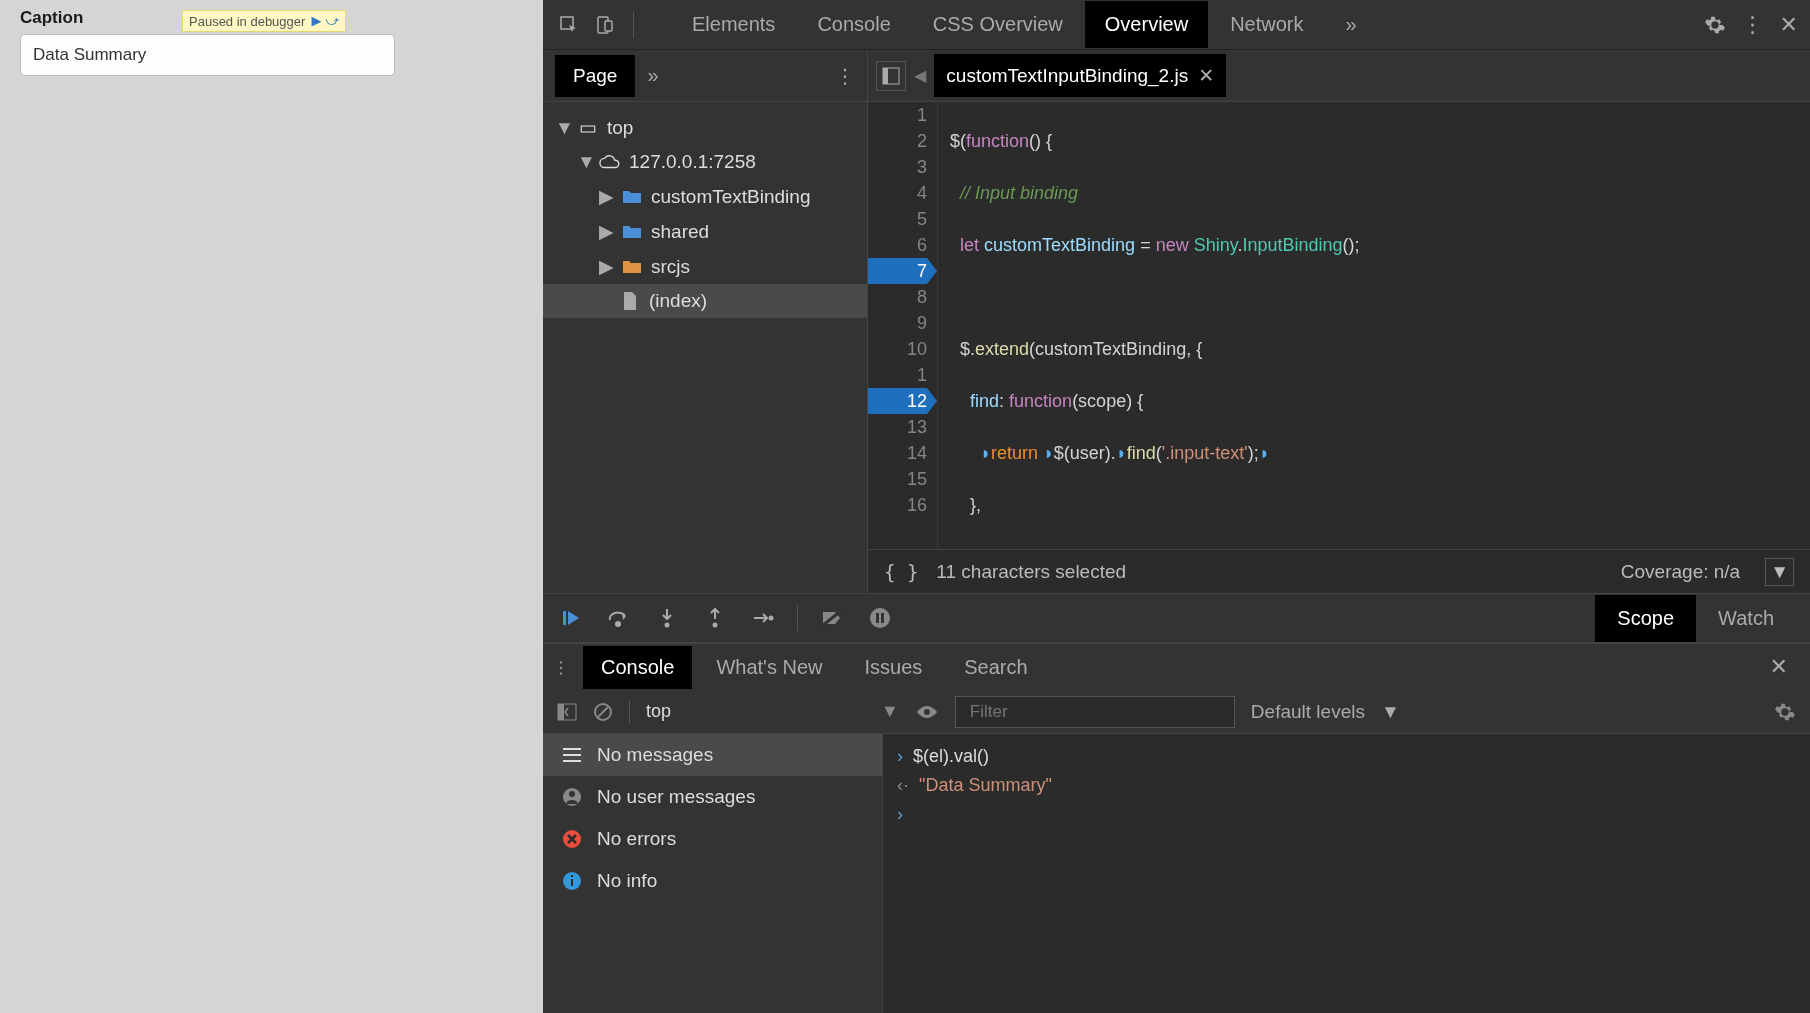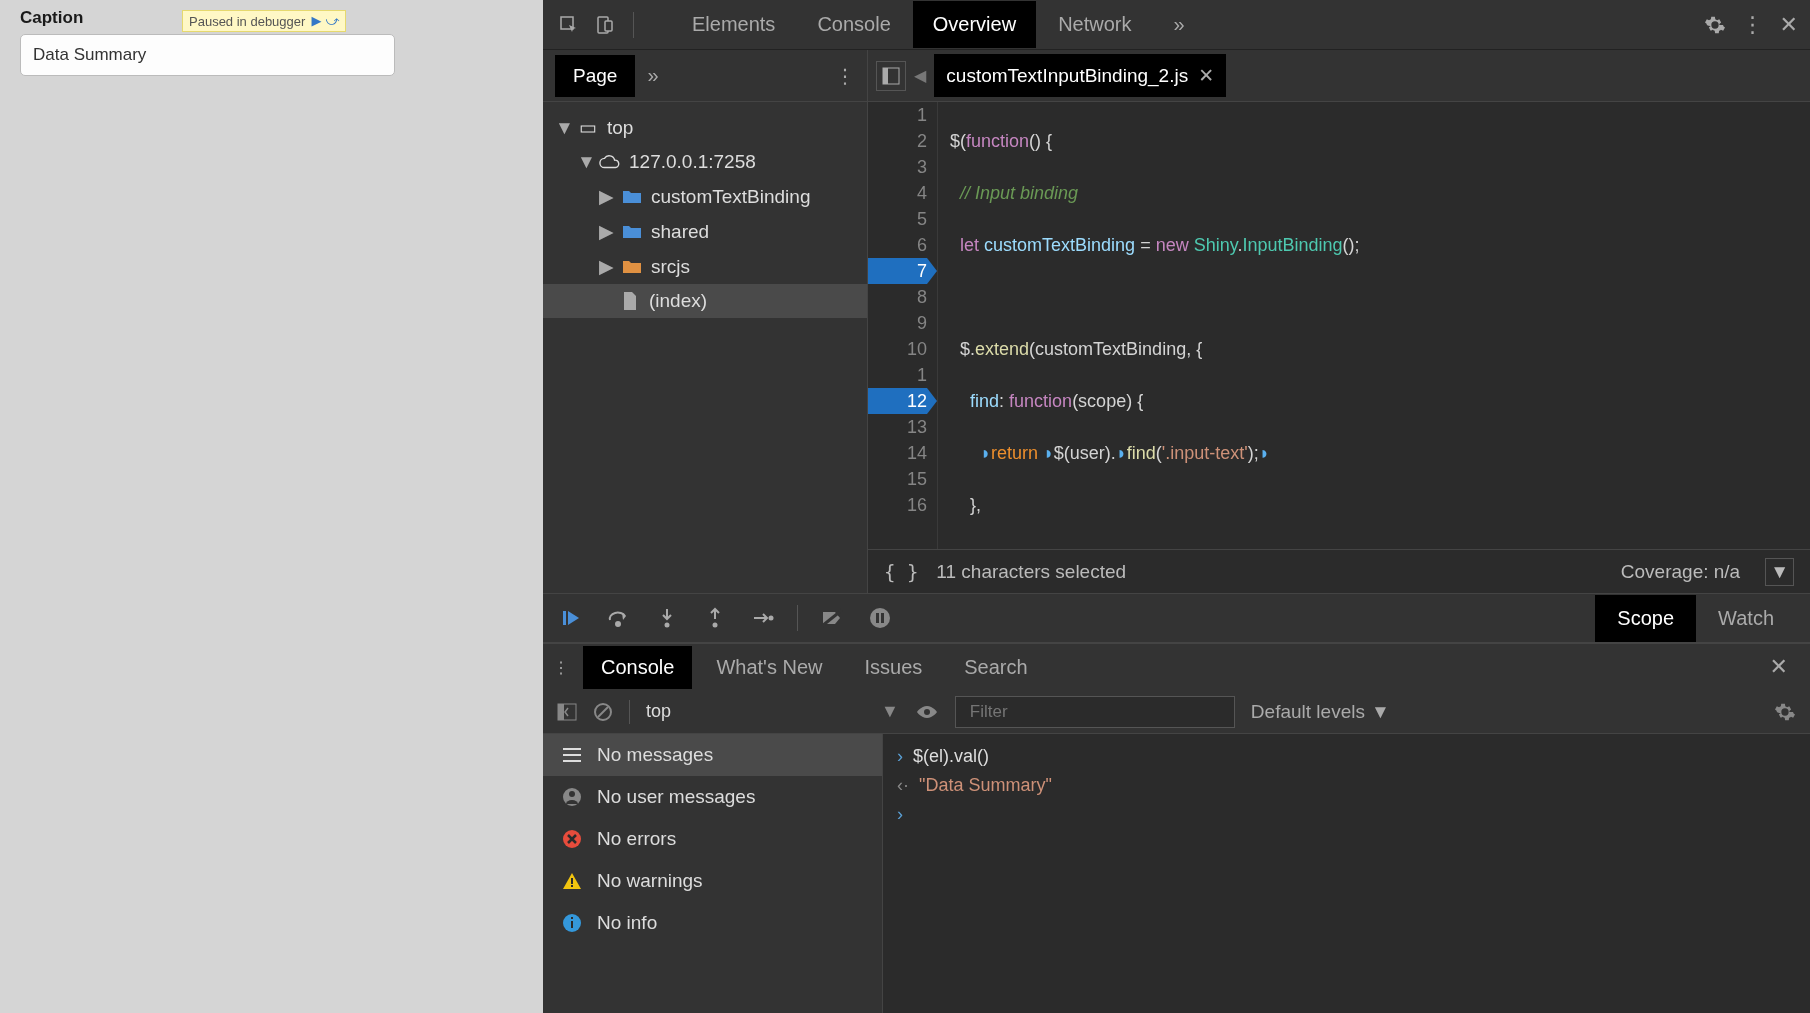--- a/index.html
+++ b/index.html
@@ -63,21 +63,21 @@
 .console-drawer{height:370px;background:#2b2b2b;display:flex;flex-direction:column;border-top:1px solid #444}
 .drawer-tabs{height:46px;display:flex;align-items:center;background:#333;padding:0 10px;gap:6px}
 .drawer-tab{padding:10px 18px;color:#aaa;font-size:20px;cursor:pointer}
 .drawer-tab.active{background:#000;color:#fff}
 .drawer-more-icon{color:#aaa;margin-right:8px}
 .drawer-close{margin-left:auto;color:#aaa;font-size:22px;cursor:pointer;padding:0 12px}
 .console-toolbar{height:44px;display:flex;align-items:center;padding:0 14px;gap:16px;border-bottom:1px solid #444;background:#333}
 .tb-icon{color:#888;cursor:pointer}
 .context-sel{color:#ddd;font-size:18px;display:flex;align-items:center;gap:10px}
 .filter-input{width:280px;height:32px;background:#2b2b2b;border:1px solid #555;color:#bbb;padding:0 14px;font-size:17px}
-.levels-sel{color:#aaa;font-size:19px;display:flex;align-items:center;gap:6px}
+.levels-sel{color:#aaa;font-size:19px;display:flex;align-items:center;gap:16px}
 .console-body{flex:1;display:flex;min-height:0}
 .msg-sidebar{width:340px;border-right:1px solid #444;background:#333;overflow:auto}
 .msg-row{display:flex;align-items:center;gap:14px;padding:10px 18px;color:#ddd;font-size:19px}
 .msg-row.active{background:#4a4a4a}
 .msg-icon{width:22px;display:flex;justify-content:center}
 .icon-err{color:#e74c3c}
 .icon-warn{color:#f1c40f}
 .icon-info{color:#3498db}
 .console-output{flex:1;padding:8px 14px;font-family:Menlo,Consolas,monospace;font-size:18px;color:#ddd}
 .co-line{display:flex;gap:10px;padding:4px 0}
@@ -113,20 +113,21 @@
     <div class="dt-header-icon">
       <svg width="20" height="20" viewBox="0 0 20 20">
           <rect x="3" y="2" width="10" height="16" fill="none" stroke="#aaa" stroke-width="1.5" rx="1"></rect>
           <rect x="10" y="6" width="7" height="10" fill="#333" stroke="#aaa" stroke-width="1.5" rx="1"></rect>
         </svg>
     </div>
     <div style="width:1px;height:26px;background:#555;margin:0 6px"></div>
     <div class="dt-tabs">
       <div class="dt-tab">Elements</div>
       <div class="dt-tab">Console</div>
+      <div class="dt-tab">CSS Overview</div>
       <div class="dt-tab active">Overview</div>
       <div class="dt-tab">Network</div>
       <div class="dt-tab">»</div>
     </div>
     <div class="dt-header-right">
       <span>
         <svg width="22" height="22" viewBox="0 0 24 24" fill="#aaa">
             <path d="M12 8a4 4 0 100 8 4 4 0 000-8zm9 4a7 7 0 01-.1 1.2l2 1.6-2 3.4-2.4-1a7 7 0 01-2 1.2l-.4 2.6h-4l-.4-2.6a7 7 0 01-2-1.2l-2.4 1-2-3.4 2-1.6A7 7 0 013 12a7 7 0 01.1-1.2l-2-1.6 2-3.4 2.4 1a7 7 0 012-1.2L7.9 3h4l.4 2.6a7 7 0 012 1.2l2.4-1 2 3.4-2 1.6c.1.4.1.8.1 1.2z"></path>
           </svg>
       </span>
@@ -382,30 +383,20 @@
         <div class="msg-row">
           <span class="msg-icon icon-err">
             <svg width="20" height="20" viewBox="0 0 20 20" fill="#e74c3c">
                 <circle cx="10" cy="10" r="9"></circle>
                 <path d="M6 6 L14 14 M14 6 L6 14" stroke="#2b2b2b" stroke-width="2.5"></path>
               </svg>
           </span>
           <span>No errors</span>
         </div>
         <div class="msg-row">
-          <span class="msg-icon icon-warn">
-            <svg width="20" height="20" viewBox="0 0 20 20" fill="#f1c40f">
-                <path d="M10 2 L19 18 H1 Z"></path>
-                <rect x="9" y="7" width="2" height="6" fill="#2b2b2b"></rect>
-                <rect x="9" y="14" width="2" height="2" fill="#2b2b2b"></rect>
-              </svg>
-          </span>
-          <span>No warnings</span>
-        </div>
-        <div class="msg-row">
           <span class="msg-icon icon-info">
             <svg width="20" height="20" viewBox="0 0 20 20" fill="#3498db">
                 <circle cx="10" cy="10" r="9"></circle>
                 <rect x="9" y="8" width="2" height="7" fill="#2b2b2b"></rect>
                 <rect x="9" y="4" width="2" height="2" fill="#2b2b2b"></rect>
               </svg>
           </span>
           <span>No info</span>
         </div>
       </div>

